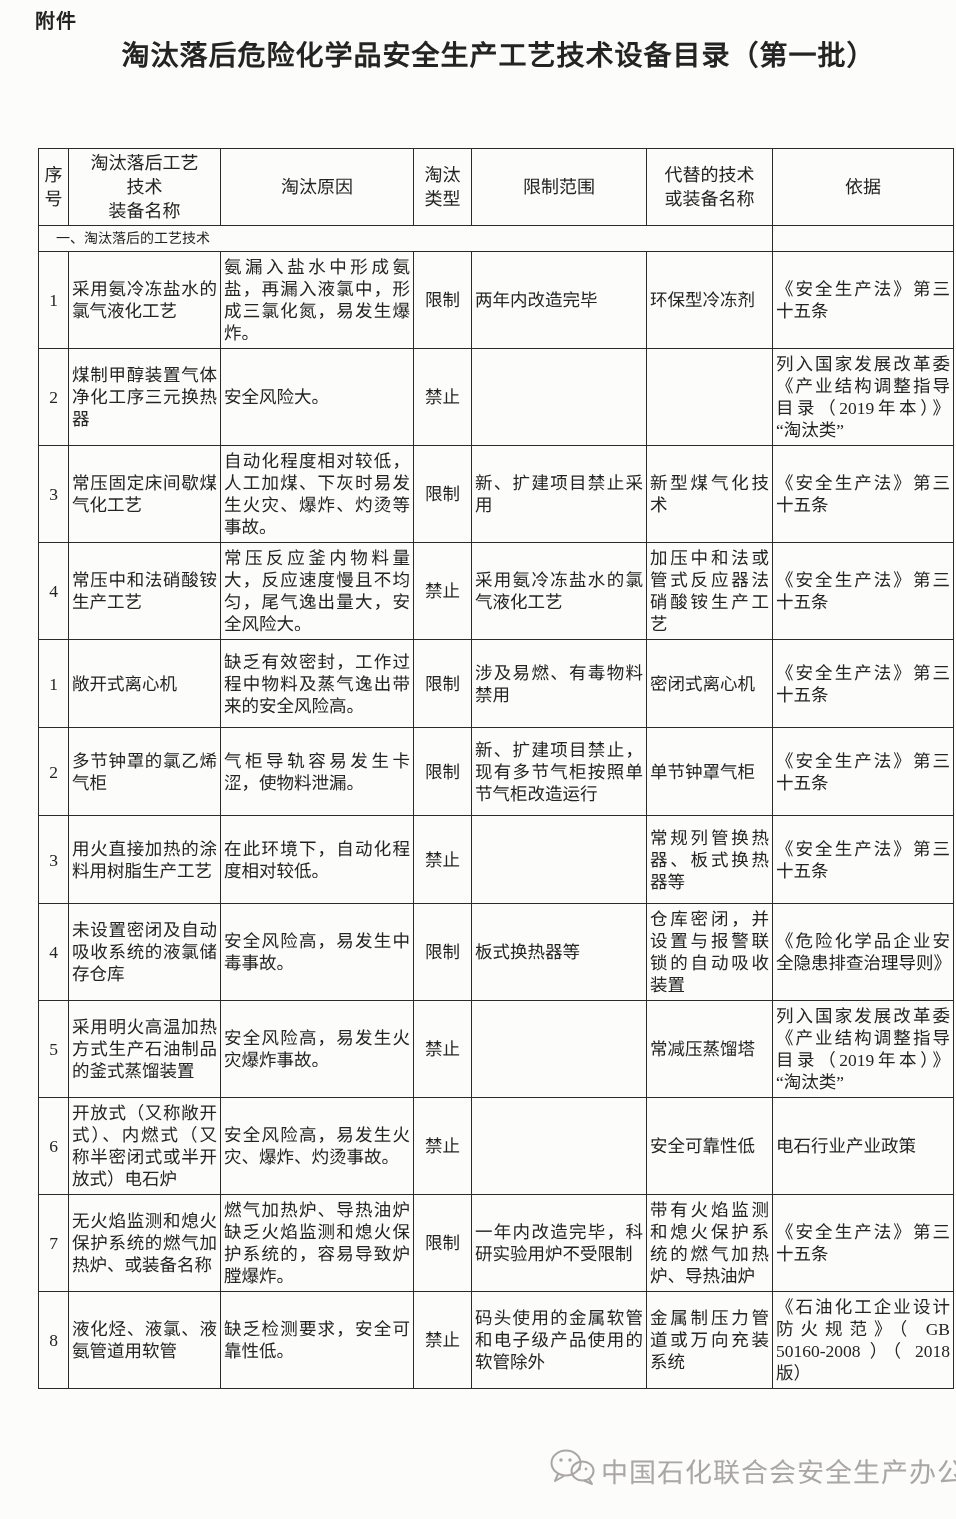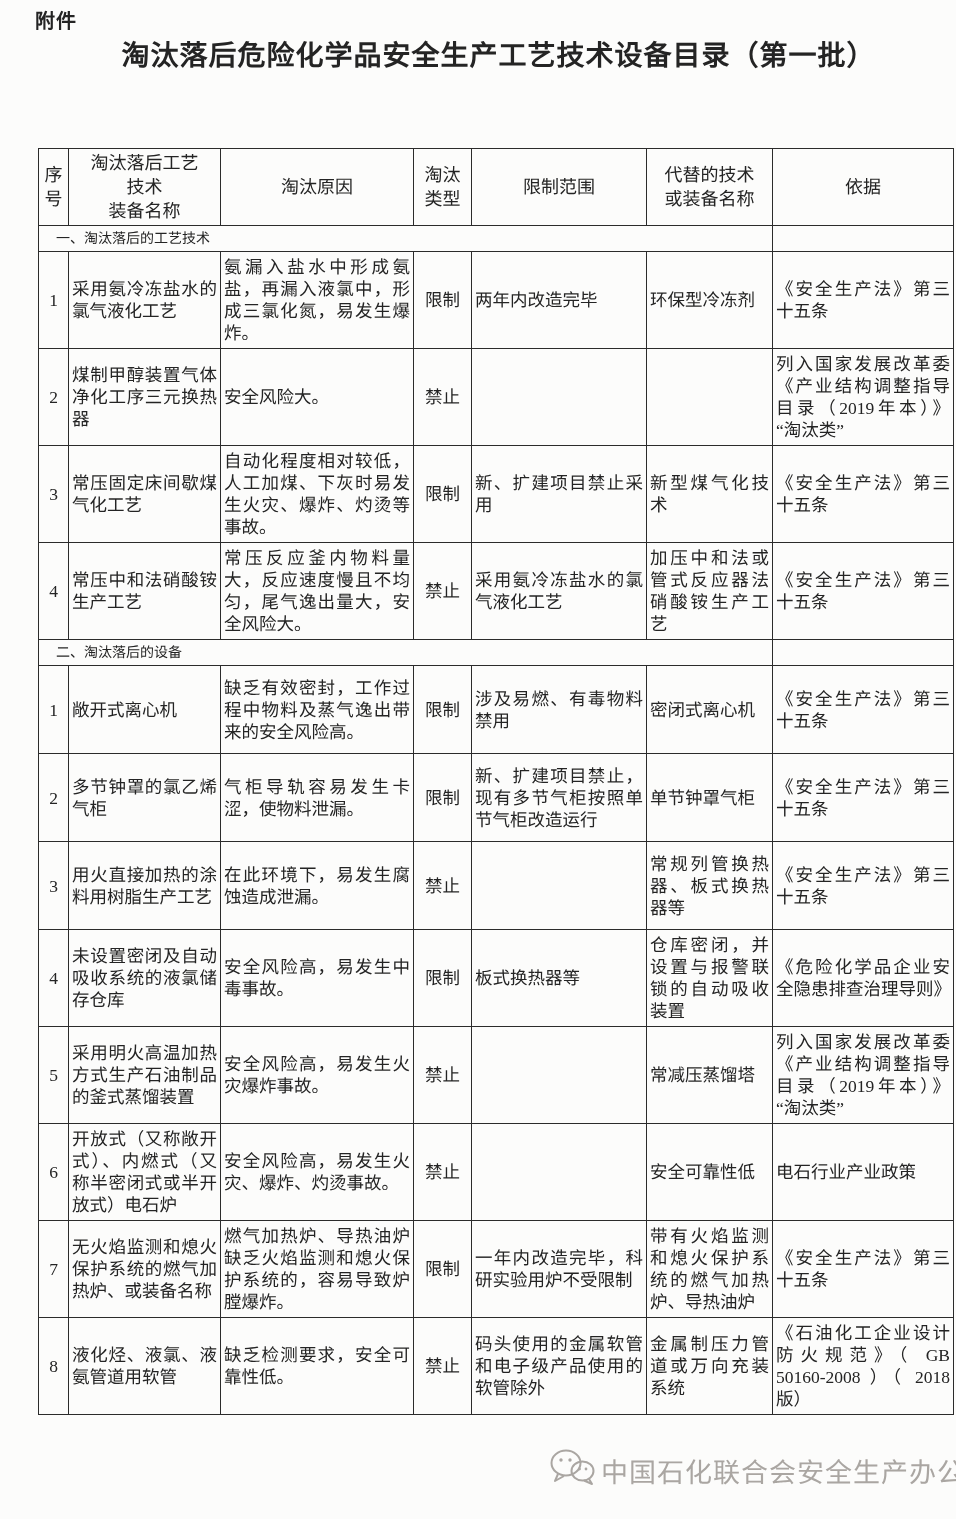--- a/index.html
+++ b/index.html
@@ -148,24 +148,20 @@
         </tr>
         <tr class="r-tall">
           <td class="c-no">4</td>
           <td class="c-name">常压中和法硝酸铵生产工艺</td>
           <td class="c-reason">常压反应釜内物料量大，反应速度慢且不均匀，尾气逸出量大，安全风险大。</td>
           <td class="c-type">禁止</td>
           <td class="c-scope">采用氨冷冻盐水的氯气液化工艺</td>
           <td class="c-replacement">加压中和法或管式反应器法硝酸铵生产工艺</td>
           <td class="c-basis">《安全生产法》第三十五条</td>
         </tr>
-        <tr class="section-row">
-          <td colspan="6">二、淘汰落后的设备</td>
-          <td></td>
-        </tr>
         <tr class="r-tall">
           <td class="c-no">1</td>
           <td class="c-name">敞开式离心机</td>
           <td class="c-reason">缺乏有效密封，工作过程中物料及蒸气逸出带来的安全风险高。</td>
           <td class="c-type">限制</td>
           <td class="c-scope">涉及易燃、有毒物料禁用</td>
           <td class="c-replacement">密闭式离心机</td>
           <td class="c-basis">《安全生产法》第三十五条</td>
         </tr>
         <tr class="r-tall">
@@ -173,21 +169,21 @@
           <td class="c-name">多节钟罩的氯乙烯气柜</td>
           <td class="c-reason">气柜导轨容易发生卡涩，使物料泄漏。</td>
           <td class="c-type">限制</td>
           <td class="c-scope">新、扩建项目禁止，现有多节气柜按照单节气柜改造运行</td>
           <td class="c-replacement">单节钟罩气柜</td>
           <td class="c-basis">《安全生产法》第三十五条</td>
         </tr>
         <tr class="r-tall">
           <td class="c-no">3</td>
           <td class="c-name">用火直接加热的涂料用树脂生产工艺</td>
-          <td class="c-reason">在此环境下，易发生腐蚀造成泄漏。</td>
+          <td class="c-reason">在此环境下，自动化程度相对较低。</td>
           <td class="c-type">禁止</td>
           <td class="c-scope"></td>
           <td class="c-replacement">常规列管换热器、板式换热器等</td>
           <td class="c-basis">《安全生产法》第三十五条</td>
         </tr>
         <tr class="r-tall">
           <td class="c-no">4</td>
           <td class="c-name">未设置密闭及自动吸收系统的液氯储存仓库</td>
           <td class="c-reason">安全风险高，易发生中毒事故。</td>
           <td class="c-type">限制</td>

